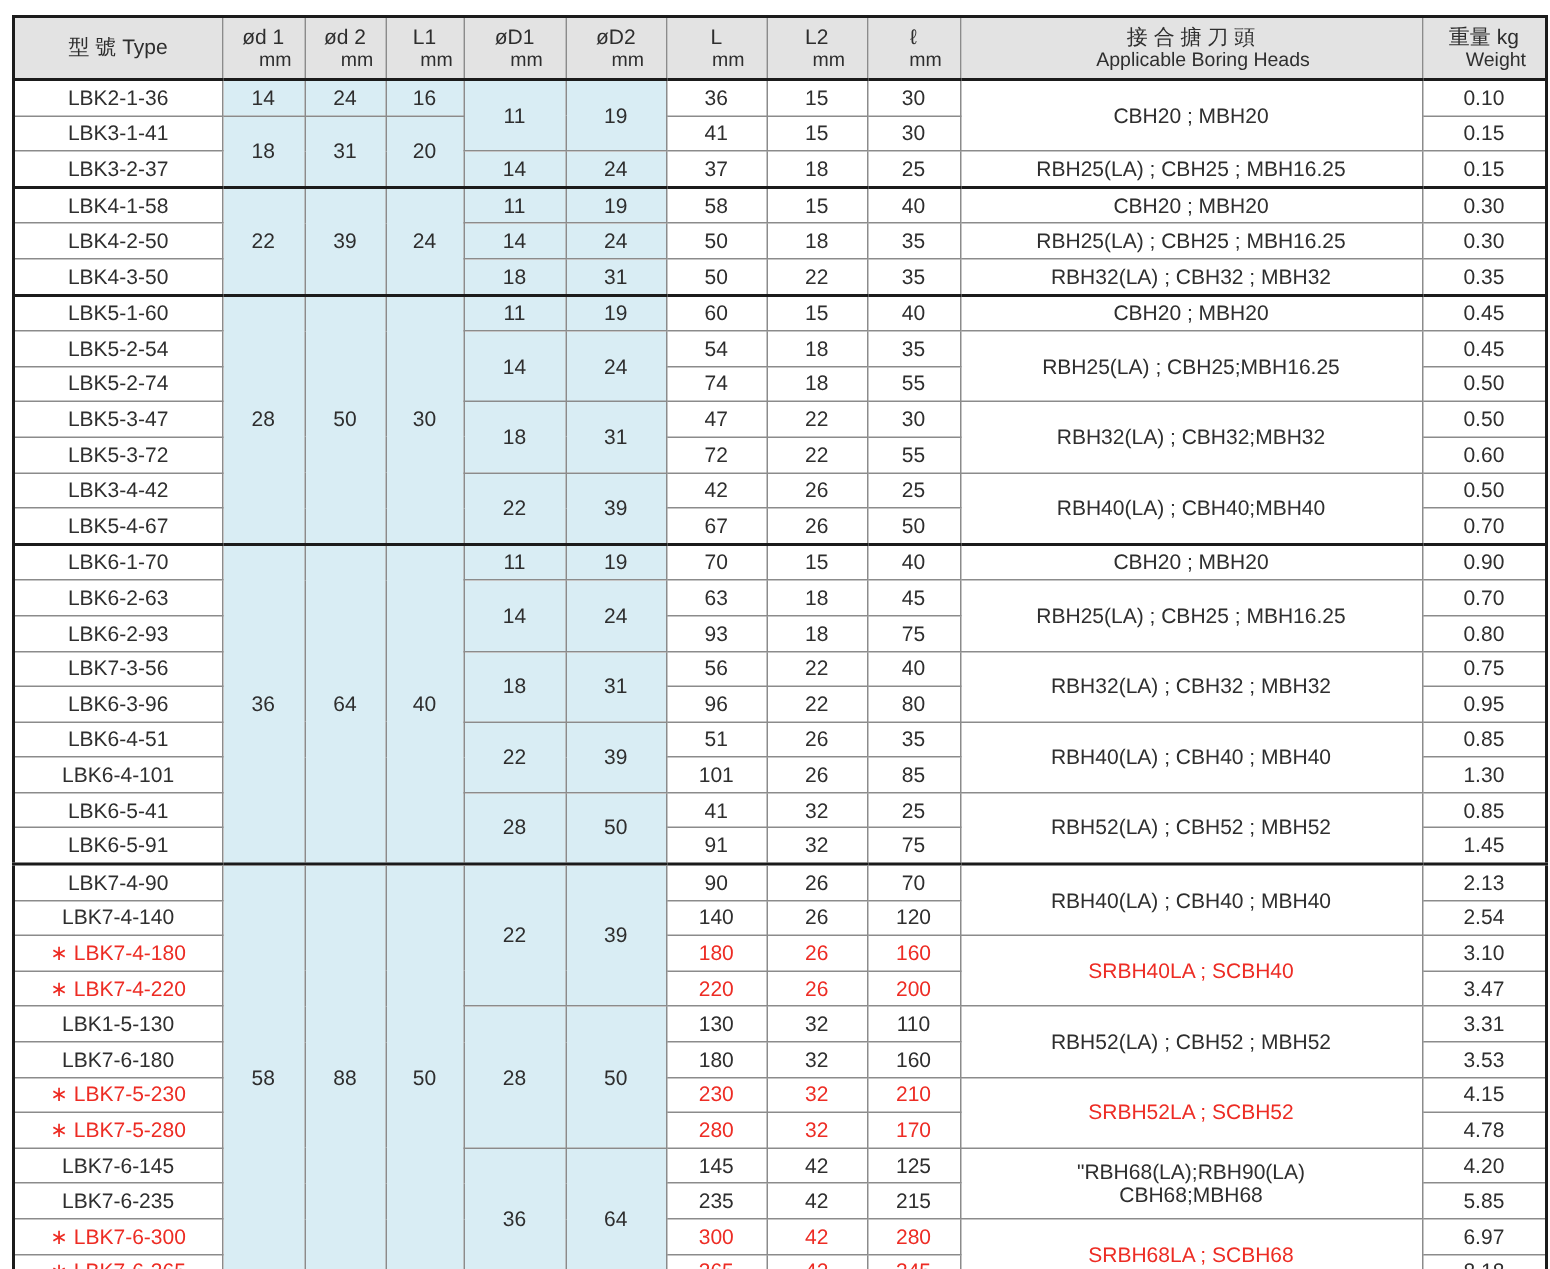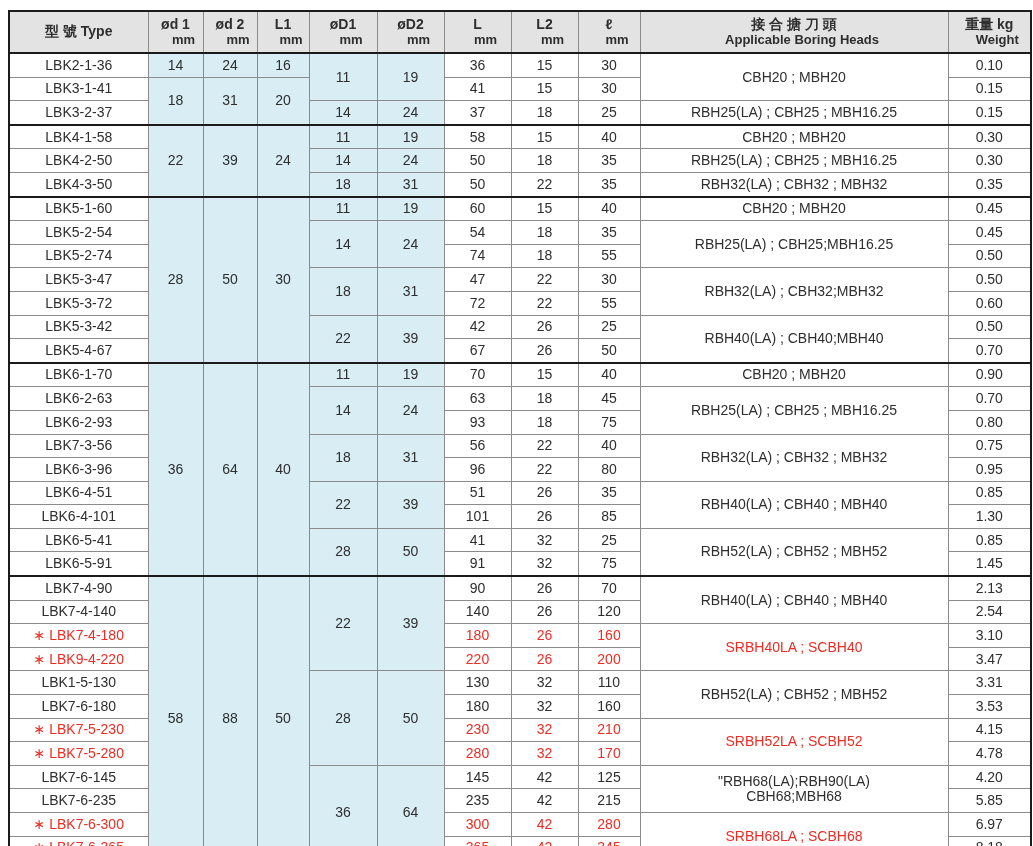--- a/index.html
+++ b/index.html
@@ -7,21 +7,21 @@
     --line:#8b8b8b; --lineDark:#1b1b1b; --text:#2e2e2e;
   }
   html,body{margin:0;padding:0;background:#fff;}
   body{width:1033px;height:846px;overflow:hidden;
        font-family:"Liberation Sans","DejaVu Sans",sans-serif;color:var(--text);}
   .page{padding:10px 0 0 8px;}
   table{border-collapse:collapse;table-layout:fixed;width:1022px;
         border:2px solid var(--lineDark);}
   th,td{border:1px solid var(--line);text-align:center;vertical-align:middle;
         padding:0;font-size:14px;line-height:1.08;height:22.6px;overflow:hidden;}
-  thead th{background:var(--headerBg);height:40px;font-weight:bold;
+  thead th{background:var(--headerBg);height:40px;font-weight:normal;
            border-bottom:2px solid var(--lineDark);}
   thead .hl1{font-size:14px;}
   thead .hl2{font-size:13px;padding-left:16px;}
   td.blue{background:var(--blueBg);}
   td.heads-cell{white-space:pre-line;font-size:14px;margin-left:28px;}
   tr.gs>td{border-top:2px solid var(--lineDark);}
   .red{color:var(--red);}
 </style>
 </head>
 <body>
@@ -196,21 +196,21 @@
           <td class="num">0.50</td>
         </tr>
         <tr>
           <td class="type-cell">LBK5-3-72</td>
           <td class="num">72</td>
           <td class="num">22</td>
           <td class="num">55</td>
           <td class="num">0.60</td>
         </tr>
         <tr>
-          <td class="type-cell">LBK5-3-42</td>
+          <td class="type-cell">LBK3-4-42</td>
           <td class="blue" rowspan="2">22</td>
           <td class="blue" rowspan="2">39</td>
           <td class="num">42</td>
           <td class="num">26</td>
           <td class="num">25</td>
           <td class="heads-cell" rowspan="2">RBH40(LA) ; CBH40;MBH40</td>
           <td class="num">0.50</td>
         </tr>
         <tr>
           <td class="type-cell">LBK5-4-67</td>
@@ -322,21 +322,21 @@
         </tr>
         <tr>
           <td class="type-cell red">∗ LBK7-4-180</td>
           <td class="num red">180</td>
           <td class="num red">26</td>
           <td class="num red">160</td>
           <td class="heads-cell red" rowspan="2">SRBH40LA ; SCBH40</td>
           <td class="num">3.10</td>
         </tr>
         <tr>
-          <td class="type-cell red">∗ LBK9-4-220</td>
+          <td class="type-cell red">∗ LBK7-4-220</td>
           <td class="num red">220</td>
           <td class="num red">26</td>
           <td class="num red">200</td>
           <td class="num">3.47</td>
         </tr>
         <tr>
           <td class="type-cell">LBK1-5-130</td>
           <td class="blue" rowspan="4">28</td>
           <td class="blue" rowspan="4">50</td>
           <td class="num">130</td>

